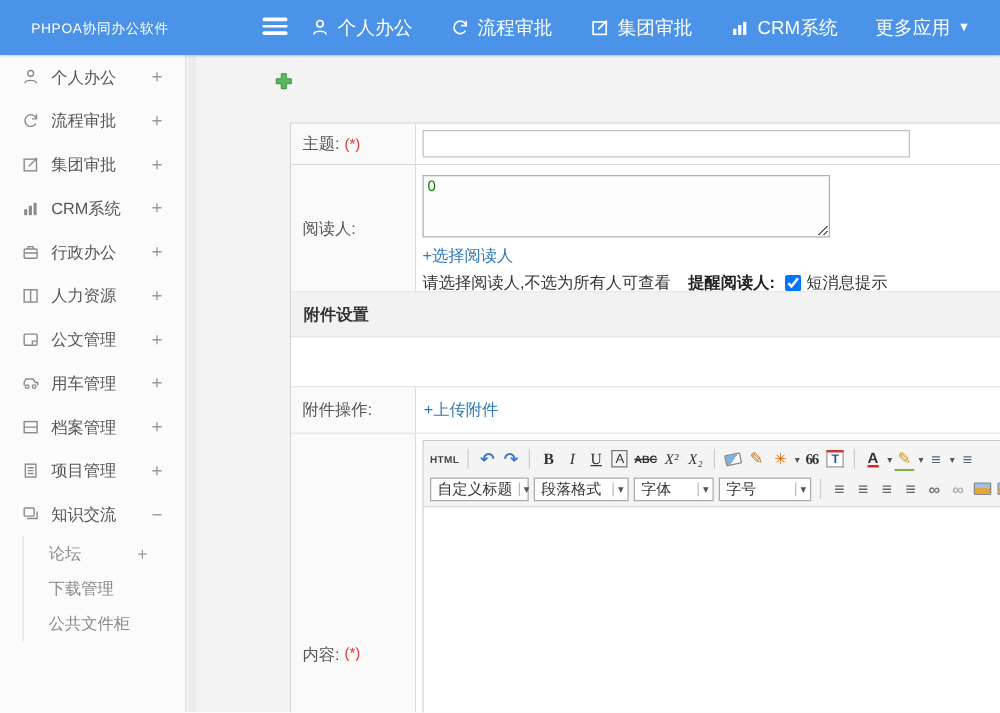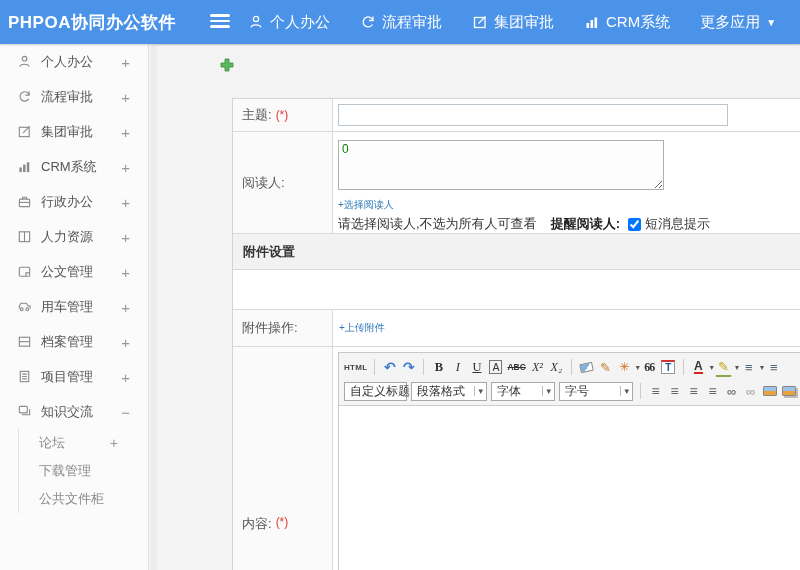--- a/index.html
+++ b/index.html
@@ -2,21 +2,21 @@
 <html><head>
 <meta charset="utf-8">
 <style>
   * { margin:0; padding:0; box-sizing:border-box; }
   html,body { width:800px; height:570px; overflow:hidden; }
   body { font-family:"Liberation Sans","DejaVu Sans",sans-serif; background:#fff; }
   #app { position:relative; width:800px; height:570px; overflow:hidden; background:#f3f3f3; }
 
   
   .topbar { position:absolute; left:0; top:0; width:800px; height:44px; background:#4a93e8; display:flex; align-items:center; box-shadow:0 1px 2px rgba(0,0,0,.18); z-index:5; }
-  .brand { color:#fff; font-size:17px; font-weight:bold; padding-left:8px; letter-spacing:.5px; white-space:nowrap; }
+  .brand { color:#fff; font-size:11px; font-weight:normal; padding-left:8px; letter-spacing:.5px; white-space:nowrap;margin-left:17px; }
   .hamburger { position:absolute; left:210px; top:14px; width:20px; height:16px; cursor:pointer; }
   .hamburger i { display:block; height:2.5px; background:#fff; border-radius:2px; margin-bottom:3px; }
   .nav { position:absolute; left:248px; top:0; height:44px; display:flex; align-items:center; gap:30px; }
   .nav-item { display:flex; align-items:center; gap:6px; color:#fff; font-size:15px; cursor:pointer; white-space:nowrap; }
   .nav-item svg { display:block; }
   .caret { font-size:10px; color:#fff; }
 
   
   .sidebar { position:absolute; left:0; top:44px; width:149px; height:526px; background:#fbfbfb; border-right:1px solid #e2e2e2; z-index:4; }
   .scrollstrip { position:absolute; left:151px; top:44px; width:6px; height:526px; background:#ececec; z-index:4; }
@@ -40,21 +40,21 @@
   .fl { width:100px; flex:0 0 100px; background:#fafafa; border-right:1px solid #dcdcdc; padding:0 0 0 9px; display:flex; align-items:center; }
   .fv { flex:1; background:#fff; }
   .req { color:#e03a3a; margin-left:4px; font-size:12px; }
   .row-subject { height:33px; }
   .row-subject .fv { display:flex; align-items:center; }
   .subject-input { margin-left:5px; width:390px; height:22px; border:1px solid #b9c4cc; background:#fff; font-size:13px; padding:0 4px; }
   .row-readers { height:102px; }
   .row-readers .fl { align-items:center; }
   .readers-box { padding:8px 0 0 5px; }
   .readers-ta { width:326px; height:50px; border:1px solid #b0b0b0; background:#fdfdfd; resize:both; font-size:12px; color:#0a7d00; padding:1px 3px; font-family:"Liberation Sans",sans-serif; }
-  .link { color:#2e78bb; font-size:10px; text-decoration:none; cursor:pointer; display:inline-block; }
+  .link { color:#2e78bb; font-size:13px; text-decoration:none; cursor:pointer; display:inline-block; }
   .sel-link { margin:3px 0 2px 0; }
   .hintline { display:flex; align-items:center; font-size:13px; color:#333; margin-top:3px; white-space:nowrap; }
   .remind { font-weight:bold; color:#222; margin-left:14px; }
   .hintline input[type=checkbox] { margin:0 4px 0 8px; width:13px; height:13px; }
   .row-section { height:36px; }
   .section-cell { flex:1; background:#f2f2f2; display:flex; align-items:center; padding-left:10px; font-weight:bold; color:#333; font-size:13px; }
   .row-uploaded { height:40px; }
   .row-ops { height:37px; }
   .row-ops .fv, .row-uploaded .fv { display:flex; align-items:center; padding-left:6px; }
   .row-content { height:260px; }
@@ -354,21 +354,21 @@
                     <span class="g-fontcolor">A</span>
                   </span>
                 <span class="dcaret">▾</span>
                 <span class="tbtn g-highlight">✎</span>
                 <span class="dcaret">▾</span>
                 <span class="tbtn g-list">≡</span>
                 <span class="dcaret">▾</span>
                 <span class="tbtn g-list">≡</span>
               </div>
               <div class="trow">
-                <span class="ddl" style="width:63px">
+                <span class="ddl" style="width:79px">
                     <span>自定义标题</span>
                     <span class="dcaret">▾</span>
                   </span>
                 <span class="ddl" style="width:76px">
                     <span>段落格式</span>
                     <span class="dcaret">▾</span>
                   </span>
                 <span class="ddl" style="width:64px">
                     <span>字体</span>
                     <span class="dcaret">▾</span>

